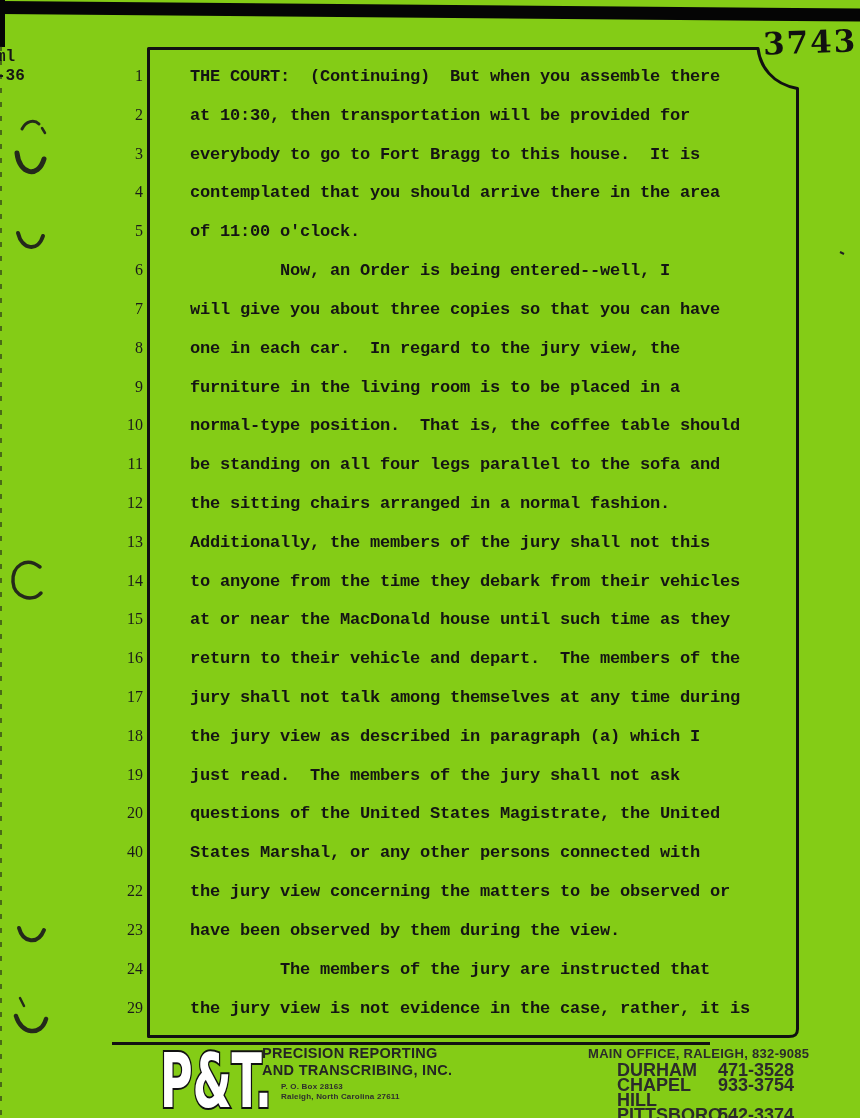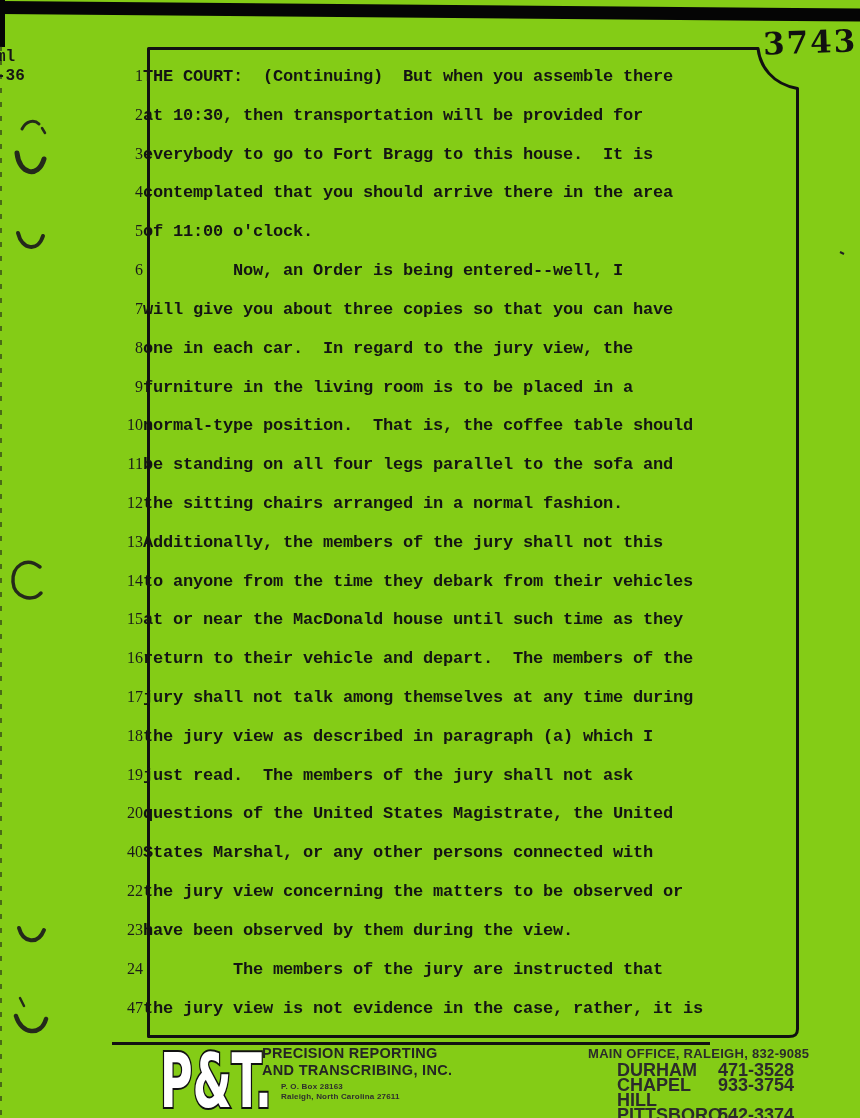--- a/index.html
+++ b/index.html
@@ -19,21 +19,21 @@
   
   .page-number{position:absolute;left:763px;top:24px;font-family:"DejaVu Serif",serif;
     font-weight:700;font-size:31px;letter-spacing:2px;transform:rotate(-2deg);color:#111;}
   
   .overlay-svg{position:absolute;left:0;top:0;width:860px;height:1118px;pointer-events:none;}
   
   .transcript-body{position:absolute;left:0;top:57px;width:860px;}
   .tline{display:flex;align-items:baseline;height:38.82px;}
   .lnum{width:143px;text-align:right;font-family:"Liberation Serif",serif;
     font-size:16px;color:#1a1a1a;line-height:38.82px;}
-  .ltext{font-family:"Liberation Mono",monospace;font-size:17px;
+  .ltext{margin-left:47px;font-family:"Liberation Mono",monospace;font-size:17px;
     font-weight:700;letter-spacing:-0.2px;white-space:pre;color:#141414;line-height:38.82px;}
   
   .footer-underline{position:absolute;left:112px;top:1042px;width:598px;height:3px;background:#121212;}
   .logo-svg{position:absolute;left:158px;top:1044px;width:116px;height:74px;}
   .company-name{position:absolute;left:262px;top:1045px;font-size:14.5px;font-weight:700;
     letter-spacing:.3px;line-height:16.5px;color:#242424;}
   .company-address{position:absolute;left:281px;top:1082px;font-size:8px;font-weight:700;
     line-height:10px;color:#2e2e2e;letter-spacing:.2px;}
   .main-office{position:absolute;left:588px;top:1046px;font-size:13px;font-weight:700;
     letter-spacing:.3px;color:#2b2b2b;}
@@ -151,21 +151,21 @@
       </div>
       <div class="tline">
         <span class="lnum">23</span>
         <span class="ltext">have been observed by them during the view.</span>
       </div>
       <div class="tline">
         <span class="lnum">24</span>
         <span class="ltext">         The members of the jury are instructed that</span>
       </div>
       <div class="tline">
-        <span class="lnum">47</span>
+        <span class="lnum">29</span>
         <span class="ltext">the jury view is not evidence in the case, rather, it is</span>
       </div>
     </div>
 
   <svg class="overlay-svg" viewBox="0 0 860 1118" stroke="#1c1c1c" fill="none" stroke-linecap="round" opacity="0.92">
     <path d="M 22,129 C 26,121 34,119 39,124" stroke-width="3"></path>
     <path d="M 42,128 L 45,133" stroke-width="2.5"></path>
     <path d="M 17,153 C 19,174 38,179 44,159" stroke-width="5"></path>
     <path d="M 18,233 C 22,250 38,252 43,236" stroke-width="4"></path>
     <path d="M 40,567 C 26,556 12,566 13,582 C 14,597 32,603 41,593" stroke-width="3.5"></path>

